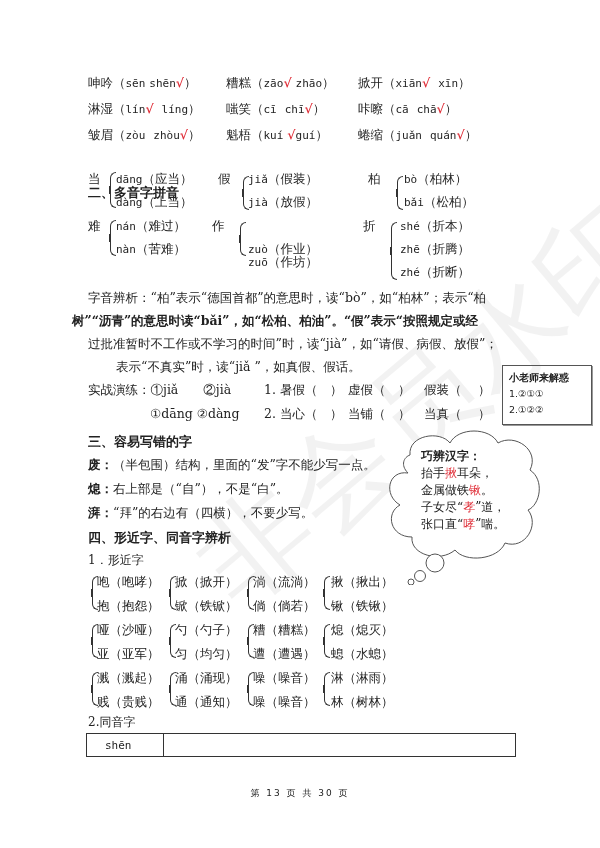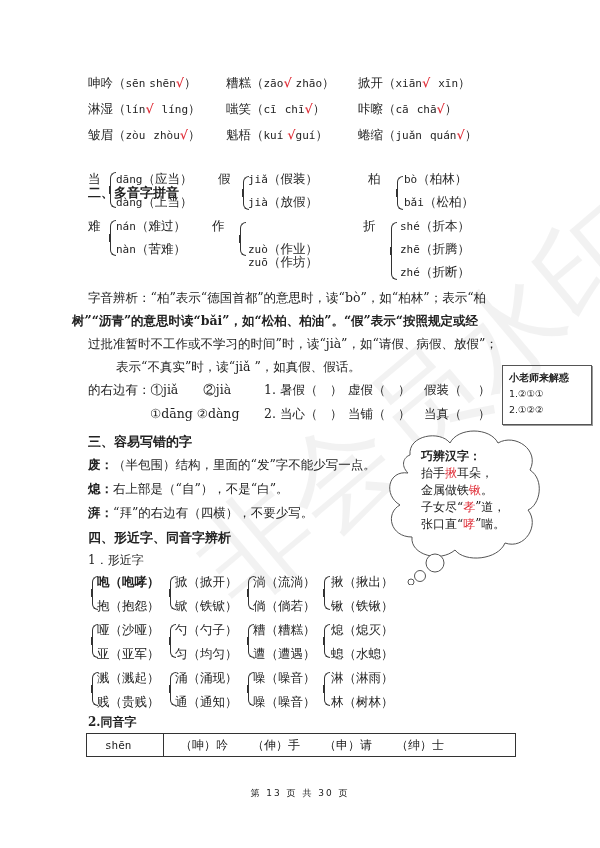--- a/index.html
+++ b/index.html
@@ -123,21 +123,21 @@
 <div class="abs" style="left:400px;top:218px;"><span class="py">shé</span><span>（折本）</span></div>
 <div class="abs" style="left:400px;top:241px;"><span class="py">zhē</span><span>（折腾）</span></div>
 <div class="abs" style="left:400px;top:264px;"><span class="py">zhé</span><span>（折断）</span></div>
 
 <div class="abs" style="left:88px;top:290px;">字音辨析：“柏”表示“德国首都”的意思时，读“bò”，如“柏林”；表示“柏</div>
 <div class="abs" style="left:72px;top:313px;font-weight:bold;">树”“沥青”的意思时读“bǎi”，如“松柏、柏油”。“假”表示“按照规定或经</div>
 <div class="abs" style="left:88px;top:336px;">过批准暂时不工作或不学习的时间”时，读“jià”，如“请假、病假、放假”；</div>
 <div class="abs" style="left:88px;top:359px;margin-left:28px;">表示“不真实”时，读“jiǎ ”，如真假、假话。</div>
 
 <div class="abs" style="left:88px;top:382px;">
-  <span>的右边有：</span><span>①jiǎ　　②jià</span>
+  <span>实战演练：</span><span>①jiǎ　　②jià</span>
 </div>
 <div class="abs" style="left:264px;top:382px;">1. 暑假（　）</div>
 <div class="abs" style="left:348px;top:382px;">虚假（　）</div>
 <div class="abs" style="left:424px;top:382px;">假装（　 ）</div>
 
 <div class="abs" style="left:150px;top:406px;">①dāng ②dàng</div>
 <div class="abs" style="left:264px;top:406px;">2. 当心（　）</div>
 <div class="abs" style="left:348px;top:406px;">当铺（　）</div>
 <div class="abs" style="left:424px;top:406px;">当真（　 ）</div>
 
@@ -167,21 +167,21 @@
 </div>
 
 <div class="abs h2" style="left:88px;top:529px;">四、形近字、同音字辨析</div>
 <div class="abs" style="left:88px;top:552px;font-size:12px;">1．形近字</div>
 
 <div class="brace-wrap" style="left:92px;top:576px;width:6px;height:34px;">
     <div class="br-top"></div>
     <div class="br-bot"></div>
     <div class="br-tip"></div>
   </div>
-<div class="abs" style="left:97px;top:574px;font-weight:bold;">咆（咆哮）</div>
+<div class="abs" style="left:97px;top:574px;">咆（咆哮）</div>
 <div class="abs" style="left:97px;top:598px;">抱（抱怨）</div>
 <div class="brace-wrap" style="left:170px;top:576px;width:6px;height:34px;">
     <div class="br-top"></div>
     <div class="br-bot"></div>
     <div class="br-tip"></div>
   </div>
 <div class="abs" style="left:175px;top:574px;">掀（掀开）</div>
 <div class="abs" style="left:175px;top:598px;">锨（铁锨）</div>
 <div class="brace-wrap" style="left:248px;top:576px;width:6px;height:34px;">
     <div class="br-top"></div>
@@ -249,24 +249,18 @@
 <div class="abs" style="left:253px;top:670px;">噪（噪音）</div>
 <div class="abs" style="left:253px;top:694px;">噪（噪音）</div>
 <div class="brace-wrap" style="left:324px;top:672px;width:6px;height:34px;">
     <div class="br-top"></div>
     <div class="br-bot"></div>
     <div class="br-tip"></div>
   </div>
 <div class="abs" style="left:331px;top:670px;">淋（淋雨）</div>
 <div class="abs" style="left:331px;top:694px;">林（树林）</div>
 
-<div class="abs" style="left:88px;top:714px;font-size:12px;font-weight:bold;">2.同音字</div>
+<div class="abs" style="left:88px;top:714px;font-size:12px;">2.同音字</div>
 <div class="table">
   <div class="c1 py">shēn</div>
-  <div class="c2">
-    <span>（呻）吟</span>
-    <span>（伸）手</span>
-    <span>（申）请</span>
-    <span>（绅）士</span>
-  </div>
 </div>
 
 <div class="footer">第 13 页 共 30 页</div>
 
 </body></html>

